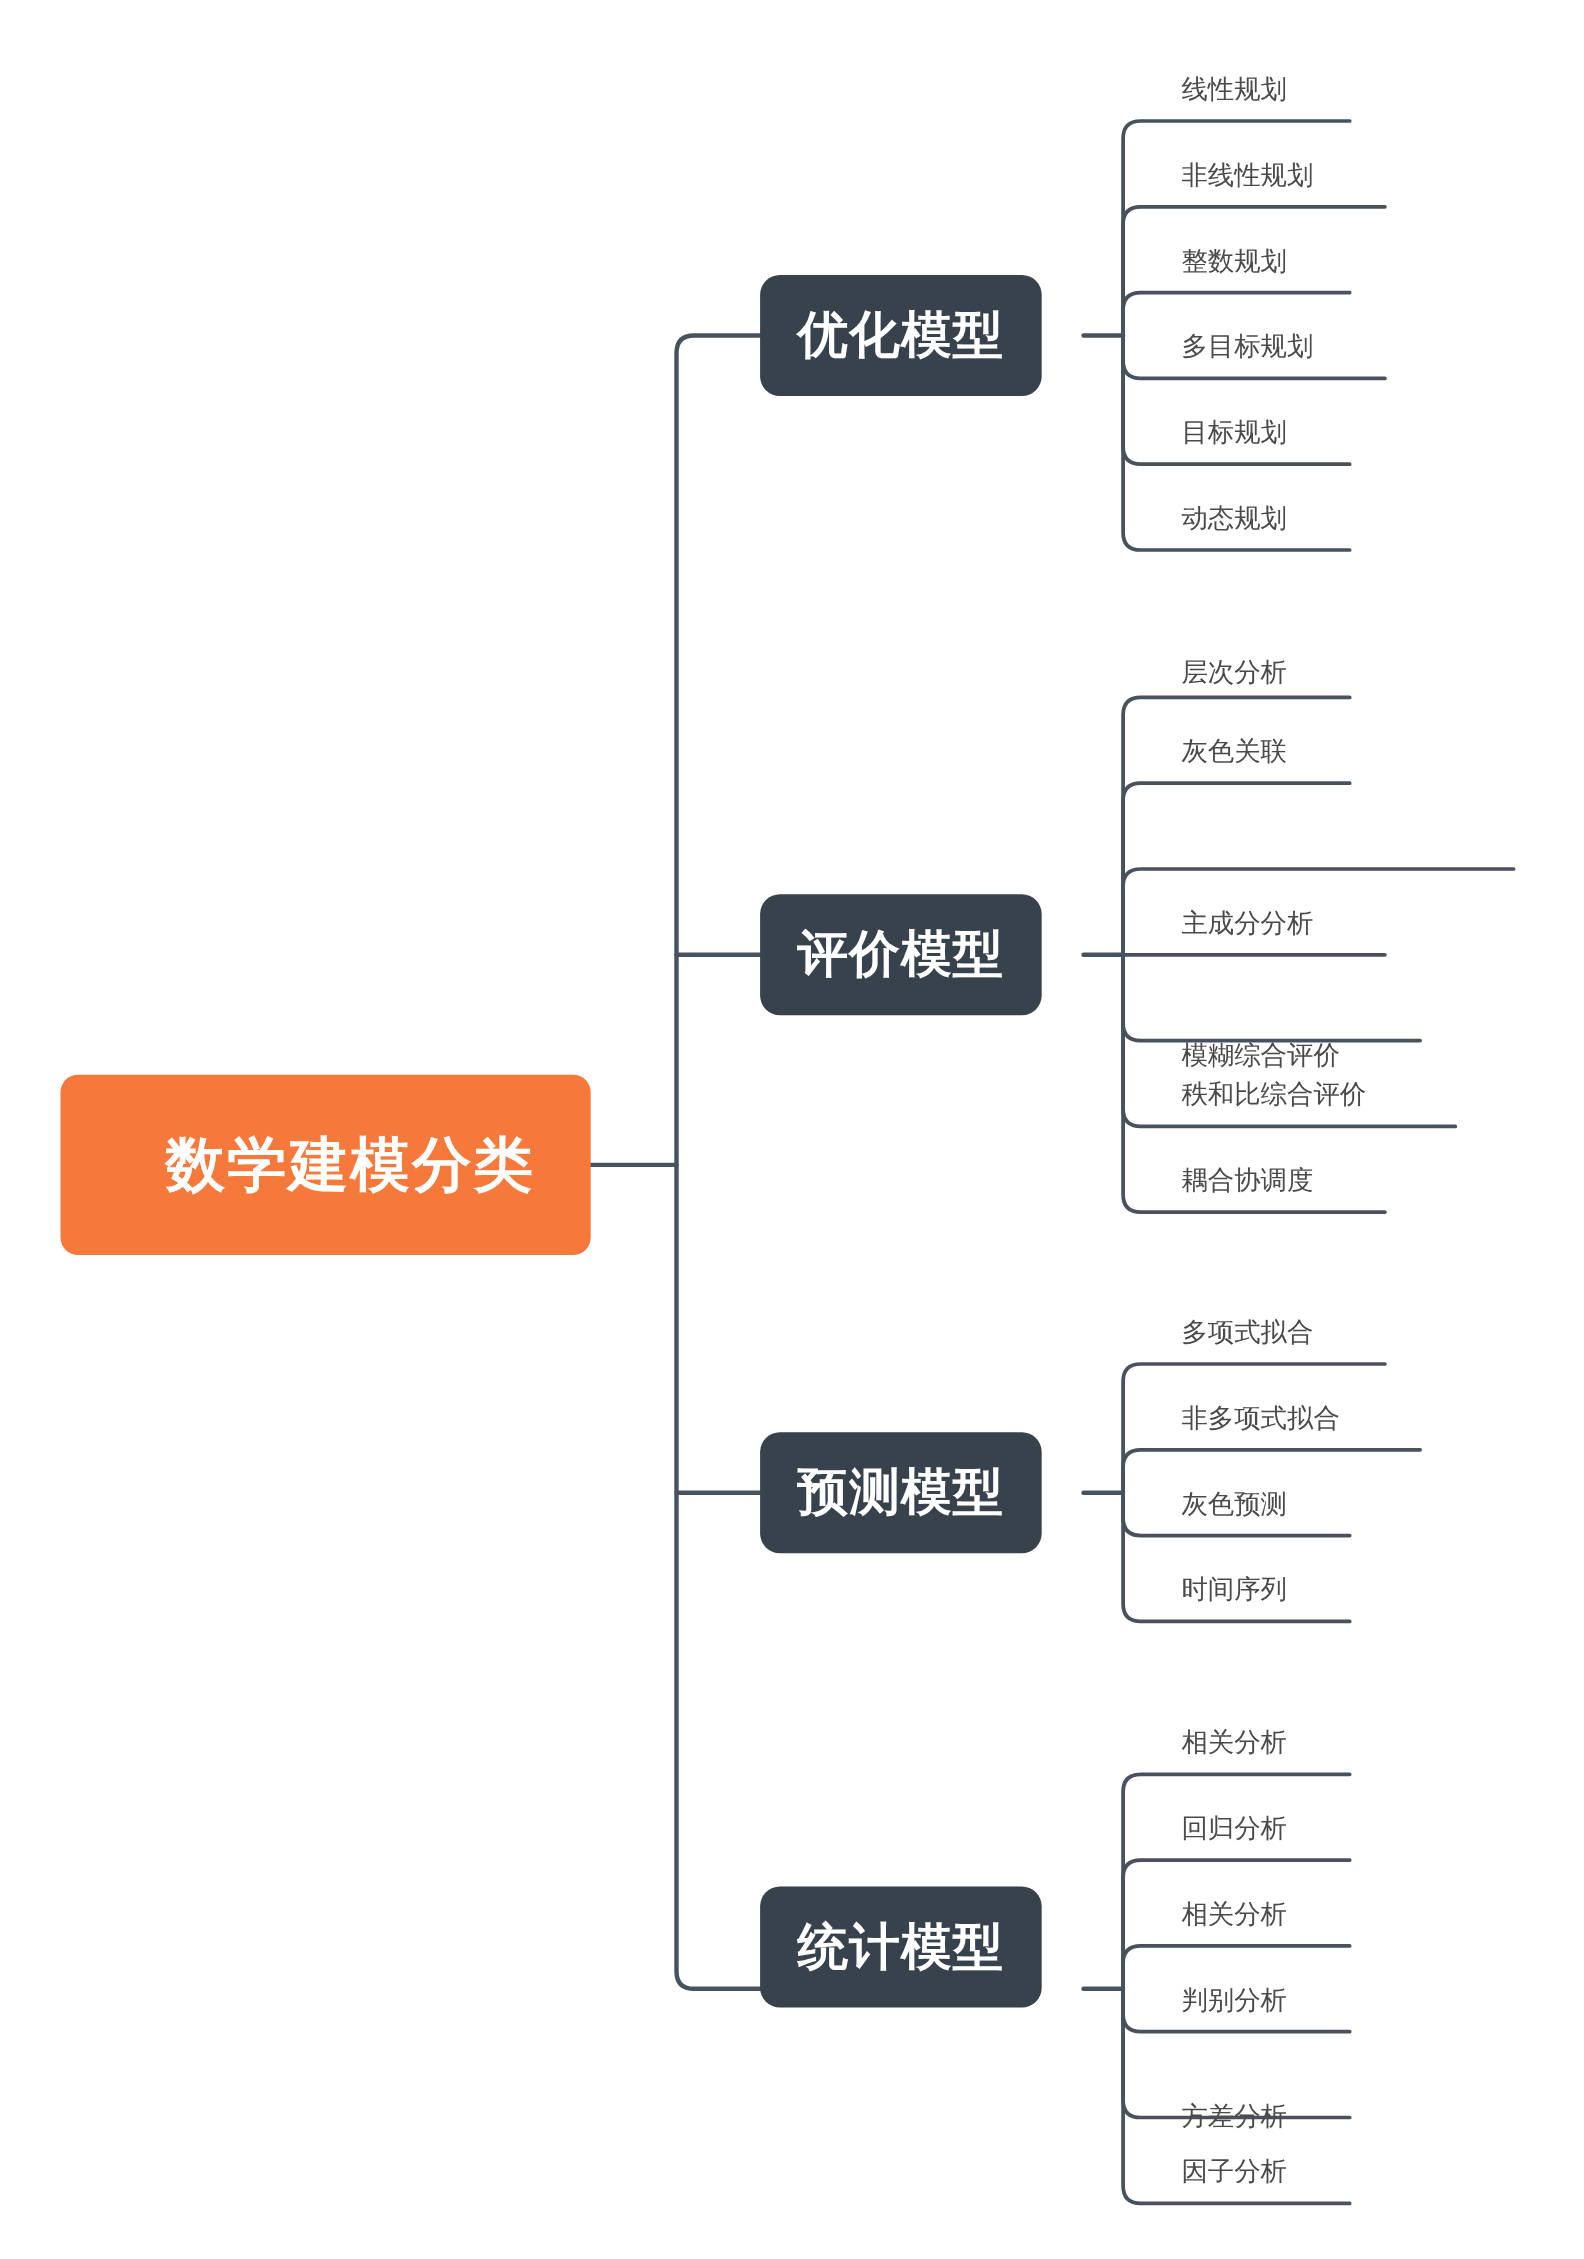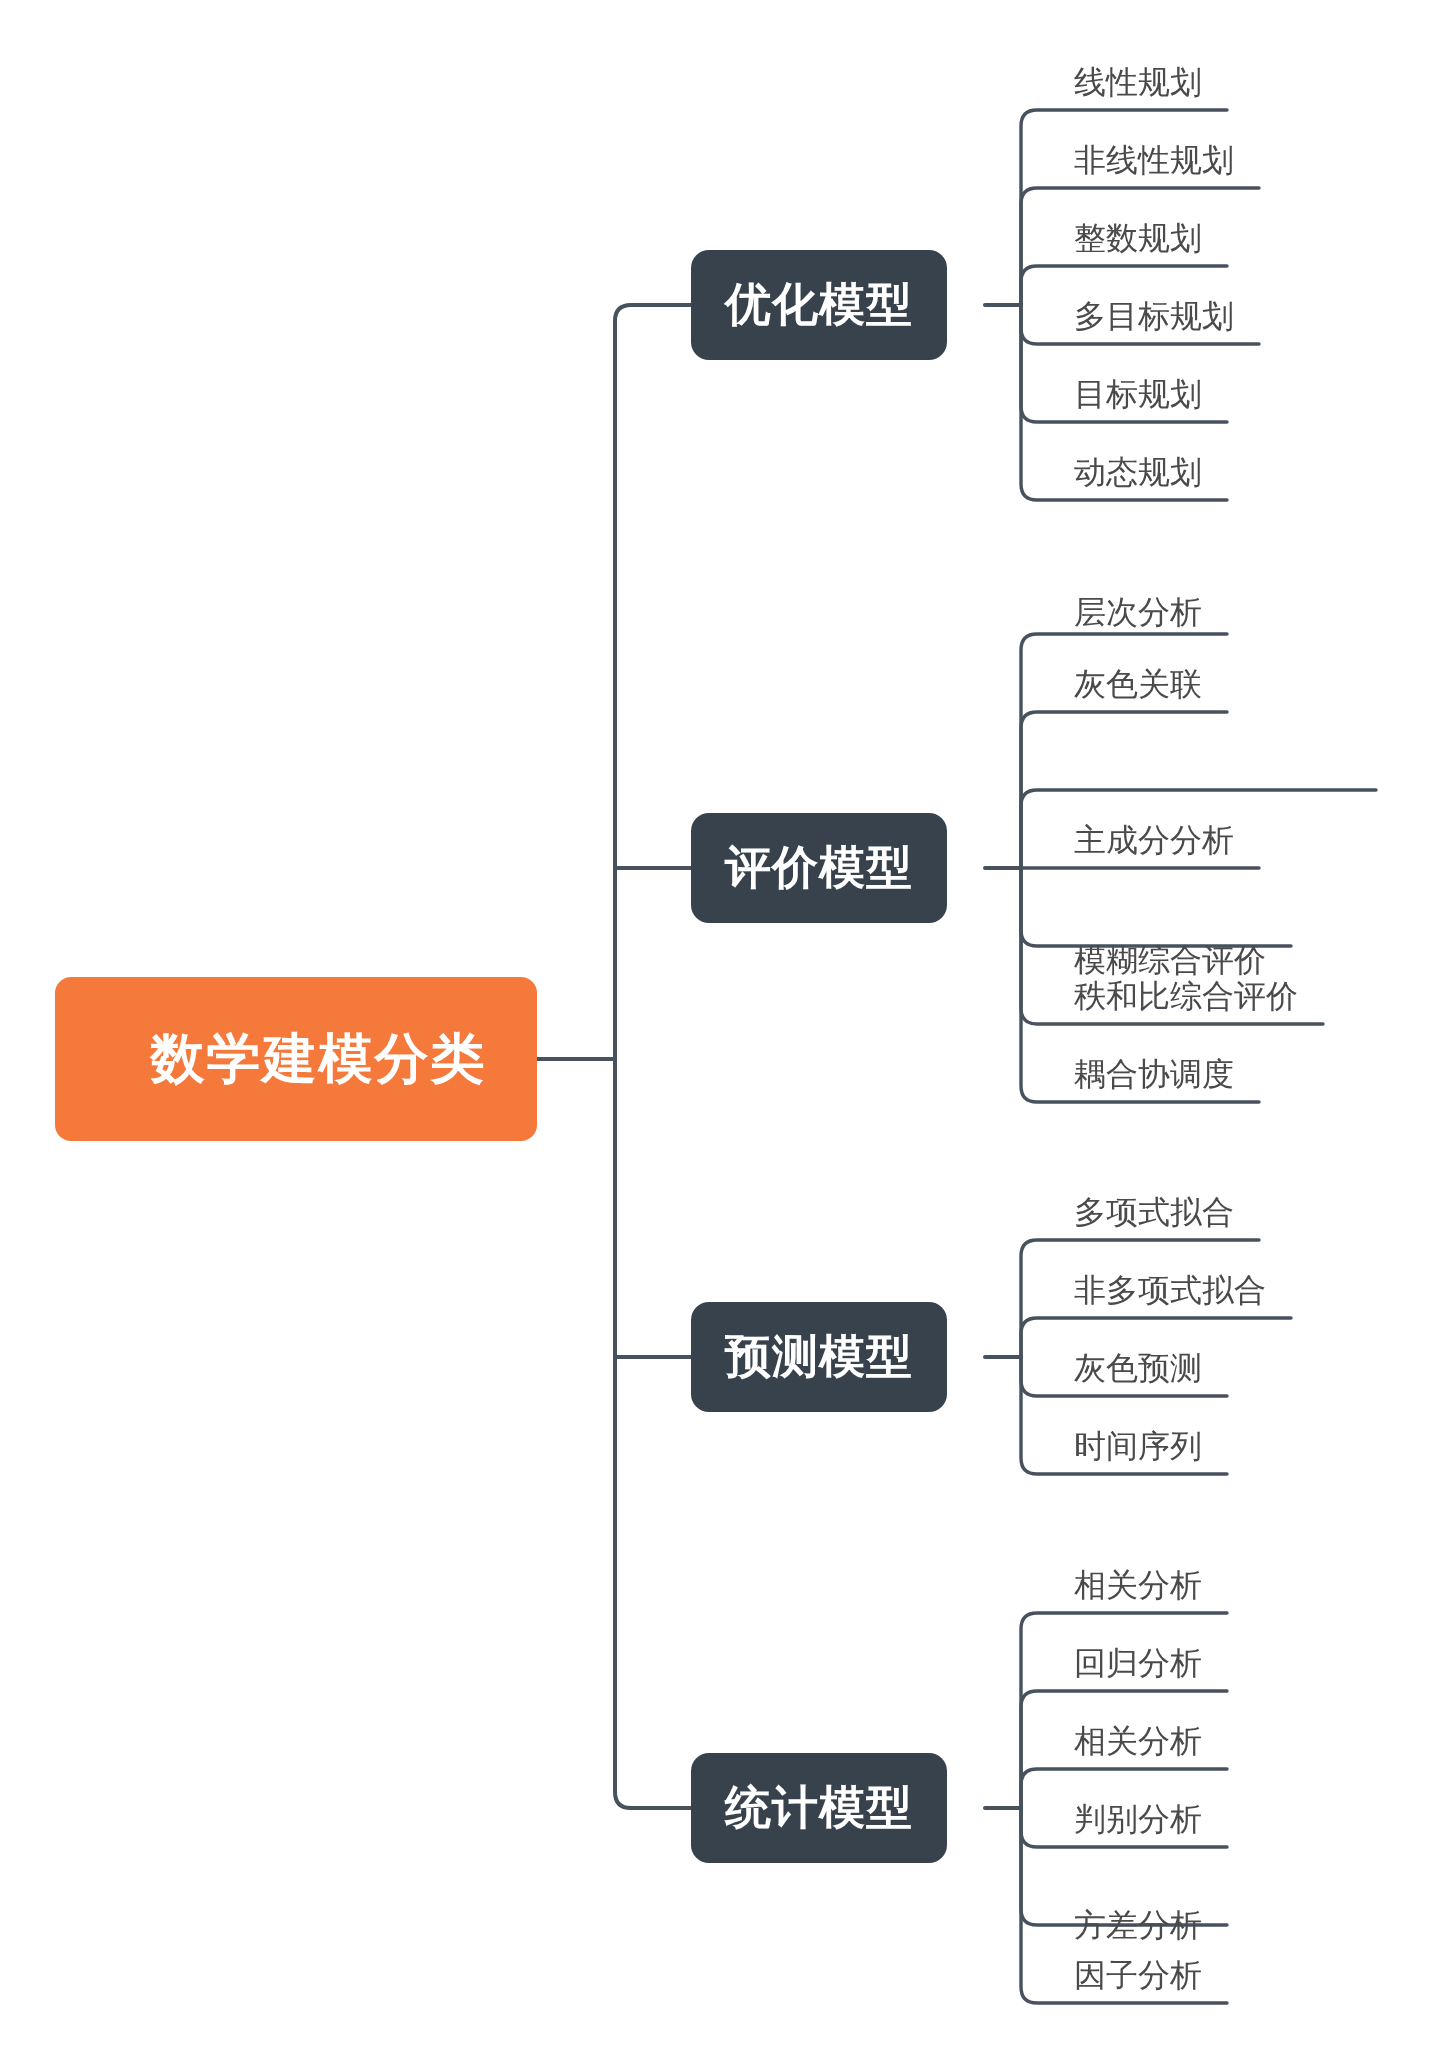--- a/index.html
+++ b/index.html
@@ -27,21 +27,21 @@
   }
   .branch{
     left:691px;width:256px;height:110px;
     background:var(--branch-bg,#38424D);
     border-radius:18px;
     font-size:46px;letter-spacing:1px;
   }
   .child{
     position:absolute;left:1074px;
     height:48px;line-height:48px;
-    font-size:32px;
+    font-size:24px;
     color:var(--child-text,#4A4A4A);
     white-space:nowrap;
     display:inline-block;
   }
 </style>
 </head>
 <body>
 
 <div class="canvas">
 
@@ -77,21 +77,21 @@
       <path d="M 1021 1808 V 1831 Q 1021 1847 1037 1847 H 1227" fill="none" stroke="#47525E" stroke-width="3.4" stroke-linecap="round"></path>
       <path d="M 1021 1808 V 1909 Q 1021 1925 1037 1925 H 1227" fill="none" stroke="#47525E" stroke-width="3.4" stroke-linecap="round"></path>
       <path d="M 1021 1808 V 1987 Q 1021 2003 1037 2003 H 1227" fill="none" stroke="#47525E" stroke-width="3.4" stroke-linecap="round"></path>
     </svg>
 
   <div class="node root">数学建模分类</div>
 
   <div class="node branch" style="top: 250px;">优化模型</div>
   <div class="node branch" style="top: 813px;">评价模型</div>
   <div class="node branch" style="top: 1302px;">预测模型</div>
-  <div class="node branch" style="top: 1753px;">统计模型</div>
+  <div class="node branch" style="top: 1715px;">统计模型</div>
 
   <div class="child" style="top: 58px;">线性规划</div>
   <div class="child" style="top: 136px;">非线性规划</div>
   <div class="child" style="top: 214px;">整数规划</div>
   <div class="child" style="top: 292px;">多目标规划</div>
   <div class="child" style="top: 370px;">目标规划</div>
   <div class="child" style="top: 448px;">动态规划</div>
 
   <div class="child" style="top: 564px; margin-top: 24px;">层次分析</div>
   <div class="child" style="top: 660px;">灰色关联</div>

